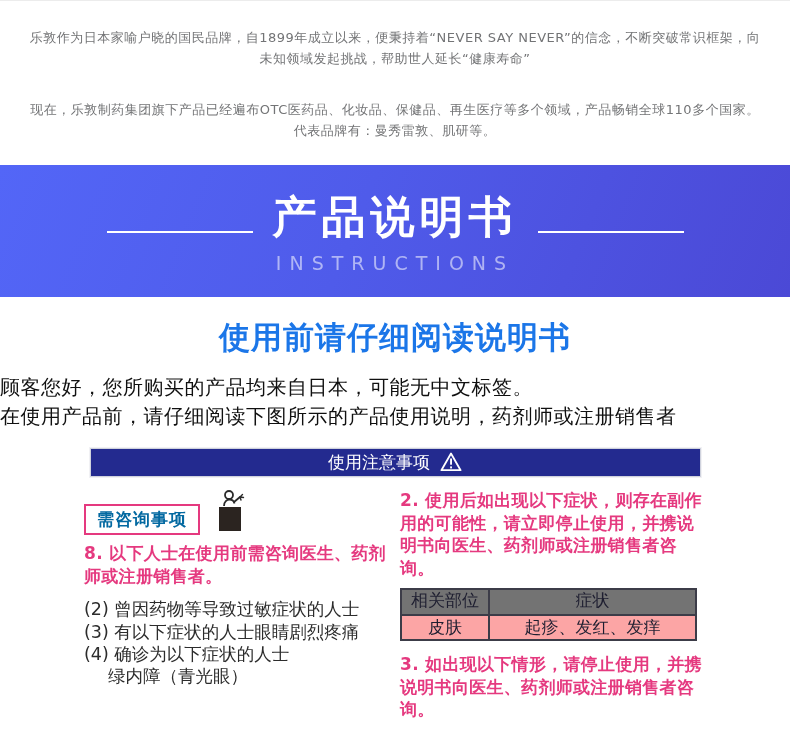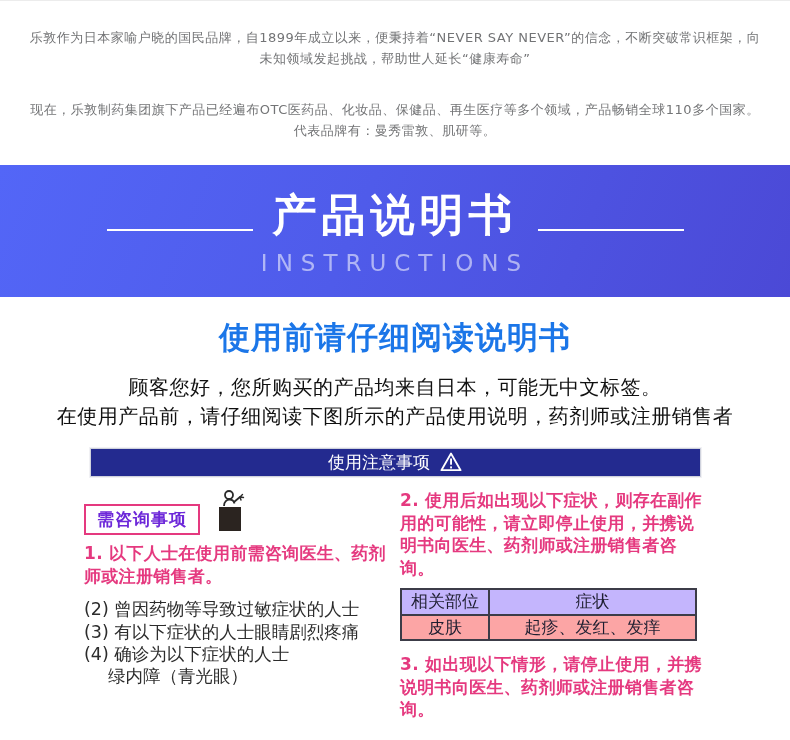--- a/index.html
+++ b/index.html
@@ -29,49 +29,49 @@
     width:146px; height:2px; background:#ffffff;
     transform:translateY(14px);
   }
   .banner-line.left { margin-right:20px; }
   .banner-line.right { margin-left:20px; }
   .banner-title {
     color:#ffffff; font-size:44px; font-weight:bold; letter-spacing:5px;
   }
   .banner-sub {
     margin-top:5px; color:rgba(255,255,255,0.55);
-    font-size:23px; letter-spacing:8px; font-weight:400;
+    font-size:19px; letter-spacing:8px; font-weight:400;
   }
 
   
   .read-title {
     margin-top:20px; text-align:center;
     color:#1b76e8; font-size:31px; font-weight:bold; letter-spacing:1px;
   }
   .read-body {
-    margin-top:14px; text-align:center;
+    margin-top:14px; 
     color:#101010; font-size:20px; line-height:1.42; letter-spacing:0.5px;
   }
 
   
   .notice-bar {
     width:611px; height:29px; margin:18px auto 7px;
     background:#232a8f; border:1px solid #cfd2dd; outline:1px solid #f1f1f4;
     color:#ffffff; font-size:17px;
     display:flex; justify-content:center; align-items:center; gap:10px;
   }
   .warn-svg { display:block; }
 
   .cols { width:622px; margin:10px auto 0; display:flex; }
   .col-left  { width:316px; padding-right:14px; }
   .col-right { width:306px; }
 
   .consult-row { display:flex; align-items:flex-end; }
   .consult-box {
-    border:2px solid #e5397f; color:#6d28d9;
+    border:2px solid #e5397f; color:#0369a1;
     font-size:17px; font-weight:bold; letter-spacing:1px;
     padding:3px 11px 4px; line-height:1.2;
   }
   .podium-icon { margin-left:10px; transform:translateY(2px); }
 
   .pink-text {
     color:#e5397f; font-size:17px; font-weight:bold;
     line-height:1.33; margin-top:7px; letter-spacing:0.3px;
   }
   .black-list { margin-top:11px; color:#2c2c2c; font-size:17.5px; line-height:1.28; }
@@ -79,21 +79,21 @@
   .black-sub { padding-left:24px; }
 
   .sym-table {
     margin-top:9px; border-collapse:collapse; width:297px;
     font-size:17px; color:#1e1e30;
   }
   .sym-table td {
     border:2px solid #3c3c48; text-align:center; padding:1px 4px; line-height:1.25;
     background:#fca5a5; white-space:nowrap;
   }
-  .sym-table .hdr td { background:#c4b5fd; font-weight:500; }
+  .sym-table .hdr td { background:#737373; font-weight:500;font-family:Liberation Mono, monospace; }
   .sym-table td.part { width:88px; }
   .mt10 { margin-top:12px; }
 </style>
 </head>
 <body>
 
 <div class="intro-wrap">
   <p class="intro-p">乐敦作为日本家喻户晓的国民品牌，自1899年成立以来，便秉持着“NEVER SAY NEVER”的信念，不断突破常识框架，向未知领域发起挑战，帮助世人延长“健康寿命”</p>
   <p class="intro-p">现在，乐敦制药集团旗下产品已经遍布OTC医药品、化妆品、保健品、再生医疗等多个领域，产品畅销全球110多个国家。代表品牌有：曼秀雷敦、肌研等。</p>
 </div>
@@ -134,21 +134,21 @@
       <span class="podium-icon">
         <svg width="40" height="44" viewBox="0 0 40 44">
           <circle cx="19" cy="6" r="4" fill="none" stroke="#2b2b2b" stroke-width="1.8"></circle>
           <path d="M14 17 C14 12.5 17 10.5 19.5 10.5 C22.5 10.5 24 12.5 24.5 14.5" fill="none" stroke="#2b2b2b" stroke-width="1.8"></path>
           <path d="M24 13 L30 8" stroke="#2b2b2b" stroke-width="1.8" stroke-linecap="round"></path>
           <path d="M30 8 L32.5 5.5 M30 8 L33.5 8.5 M30 8 L31 11" stroke="#2b2b2b" stroke-width="1.4" stroke-linecap="round"></path>
           <rect x="9" y="18" width="22" height="24" fill="#2b2420"></rect>
         </svg>
       </span>
     </div>
-    <div class="pink-text">1. 以下人士在使用前需咨询医生、药剂师或注册销售者。</div>
+    <div class="pink-text">8. 以下人士在使用前需咨询医生、药剂师或注册销售者。</div>
     <div class="black-list">
       <div>(2) 曾因药物等导致过敏症状的人士</div>
       <div>(3) 有以下症状的人士眼睛剧烈疼痛</div>
       <div>(4) 确诊为以下症状的人士</div>
       <div class="black-sub">绿内障（青光眼）</div>
     </div>
   </div>
 
   <div class="col-right">
     <div class="pink-text" style="margin-top:2px">2. 使用后如出现以下症状，则存在副作用的可能性，请立即停止使用，并携说明书向医生、药剂师或注册销售者咨询。</div>

